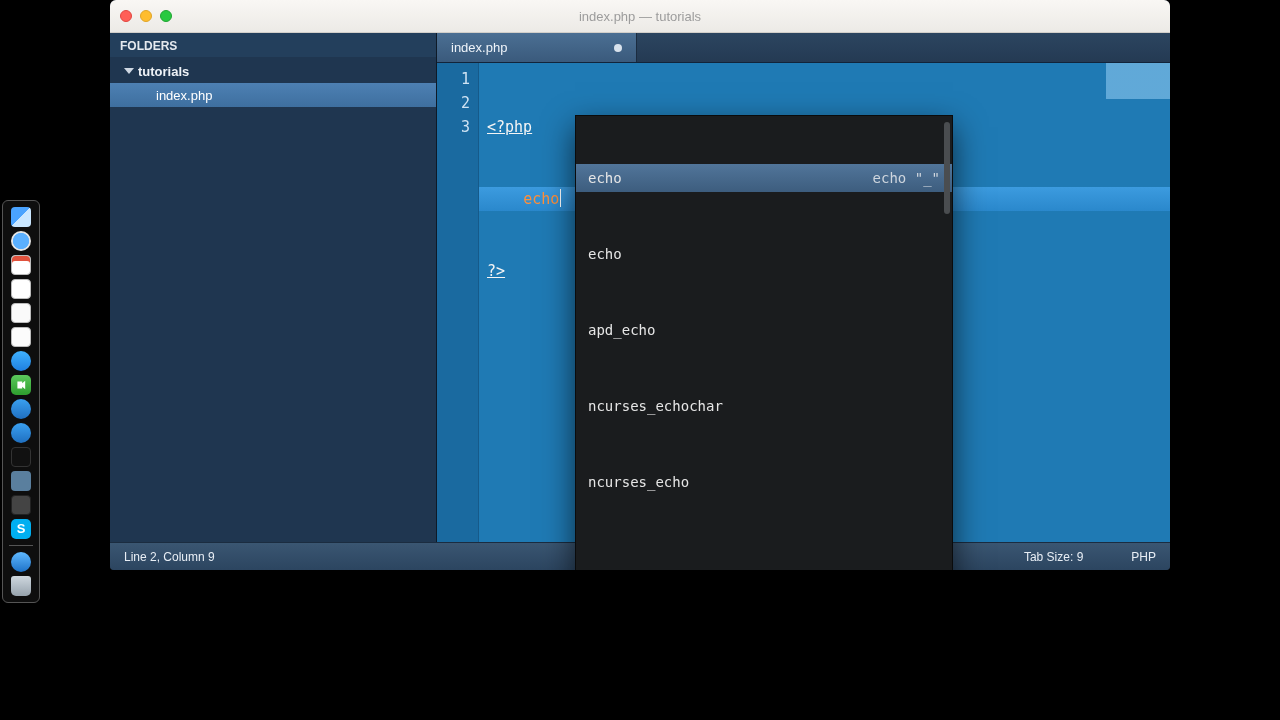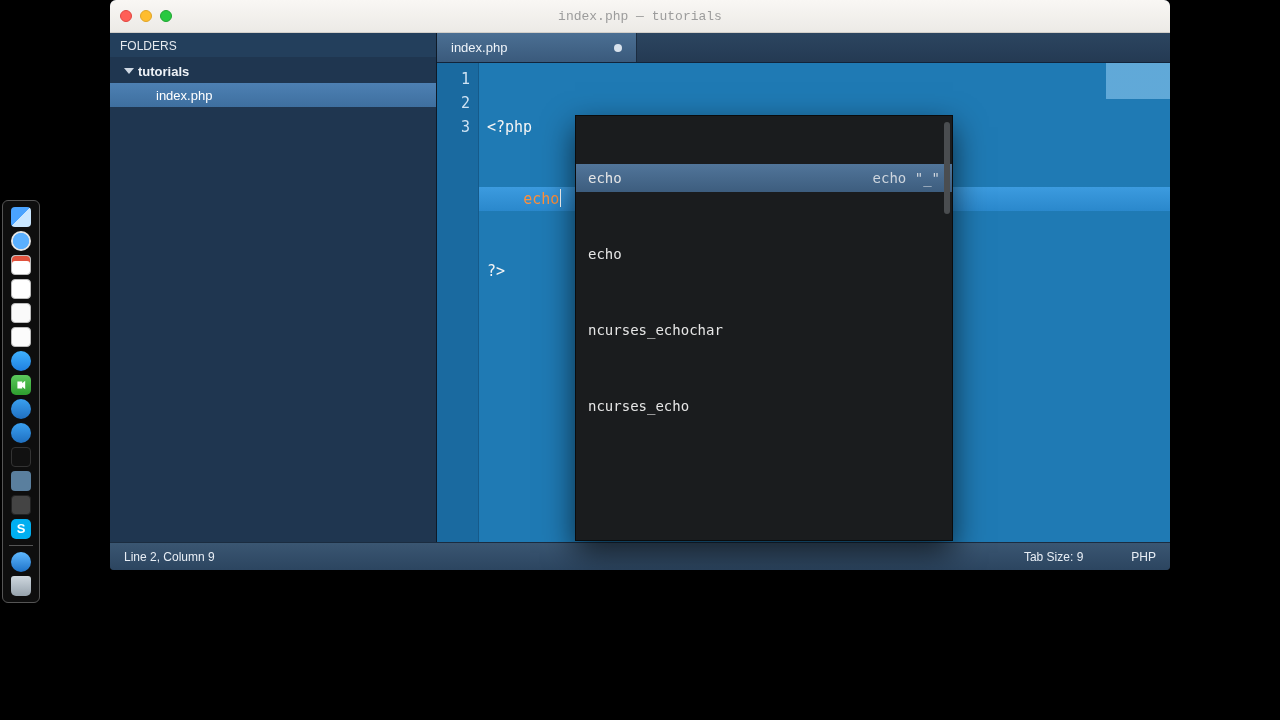--- a/index.html
+++ b/index.html
@@ -76,21 +76,20 @@
   .titlebar {
     height: 26px;
     background: linear-gradient(#f9f7f4,#eceae6);
     display: flex;
     align-items: center;
     padding: 16px 10px;
     color: #8d8d8d;
     font-size: 13px;
     position: relative;
     border-bottom: 1px solid #d2cfca;
-    font-family: Liberation Mono, monospace;
   }
   .traffic { display:flex; gap:8px; }
   .tl { width:12px; height:12px; border-radius:50%; }
   .tl-close { background:#ff5f57; border:1px solid #e24640; }
   .tl-min   { background:#ffbd2e; border:1px solid #e0a528; }
   .tl-max   { background:#28c940; border:1px solid #1fa532; }
   .titlebar .title {
     position: absolute;
     left: 0; right: 0;
     text-align: center;
@@ -108,21 +107,21 @@
   .sidebar {
     width: 327px;
     background: #1f3650;
     color: #d7dee6;
     border-right: 1px solid #0e1a27;
     display:flex;
     flex-direction:column;
   }
   .sidebar-header {
     padding: 6px 10px 4px;
-    font-weight: normal;
+    font-weight: bold;
     font-size: 12px;
     color:#e5e9ee;
     background:#233f5c;
   }
   .tree { padding: 2px 0; }
   .tree-row {
     height: 24px;
     display:flex;
     align-items:center;
     padding-left: 14px;
@@ -200,21 +199,21 @@
     color:#eaf2fa;
     position:relative;
     white-space: pre;
   }
   .code-line { height:24px; }
   .code-line.active {
     background: linear-gradient(#3c9bdf,#2a88cc);
     margin-left:-8px; padding-left:8px;
     margin-right:-8px; padding-right:8px;
   }
-  .tag    { color:#f5f5f5; }
+  .tag    { color:#f5f5f5;text-decoration:underline; }
   .kw     { color:#ff8f3a; }
   .caret {
     display:inline-block;
     width:1px;
     height:18px;
     background:#fff;
     vertical-align:-3px;
     margin-left:1px;
   }
 
@@ -345,20 +344,23 @@
           
           <div class="autocomplete">
             <div class="ac-row selected">
               <span>echo</span>
               <span class="ac-hint">echo "_"</span>
             </div>
             <div class="ac-row">
               <span>echo</span>
             </div>
             <div class="ac-row">
+              <span>apd_echo</span>
+            </div>
+            <div class="ac-row">
               <span>ncurses_echochar</span>
             </div>
             <div class="ac-row">
               <span>ncurses_echo</span>
             </div>
             
             
             <div class="ac-scroll"></div>
           </div>
         </div>

